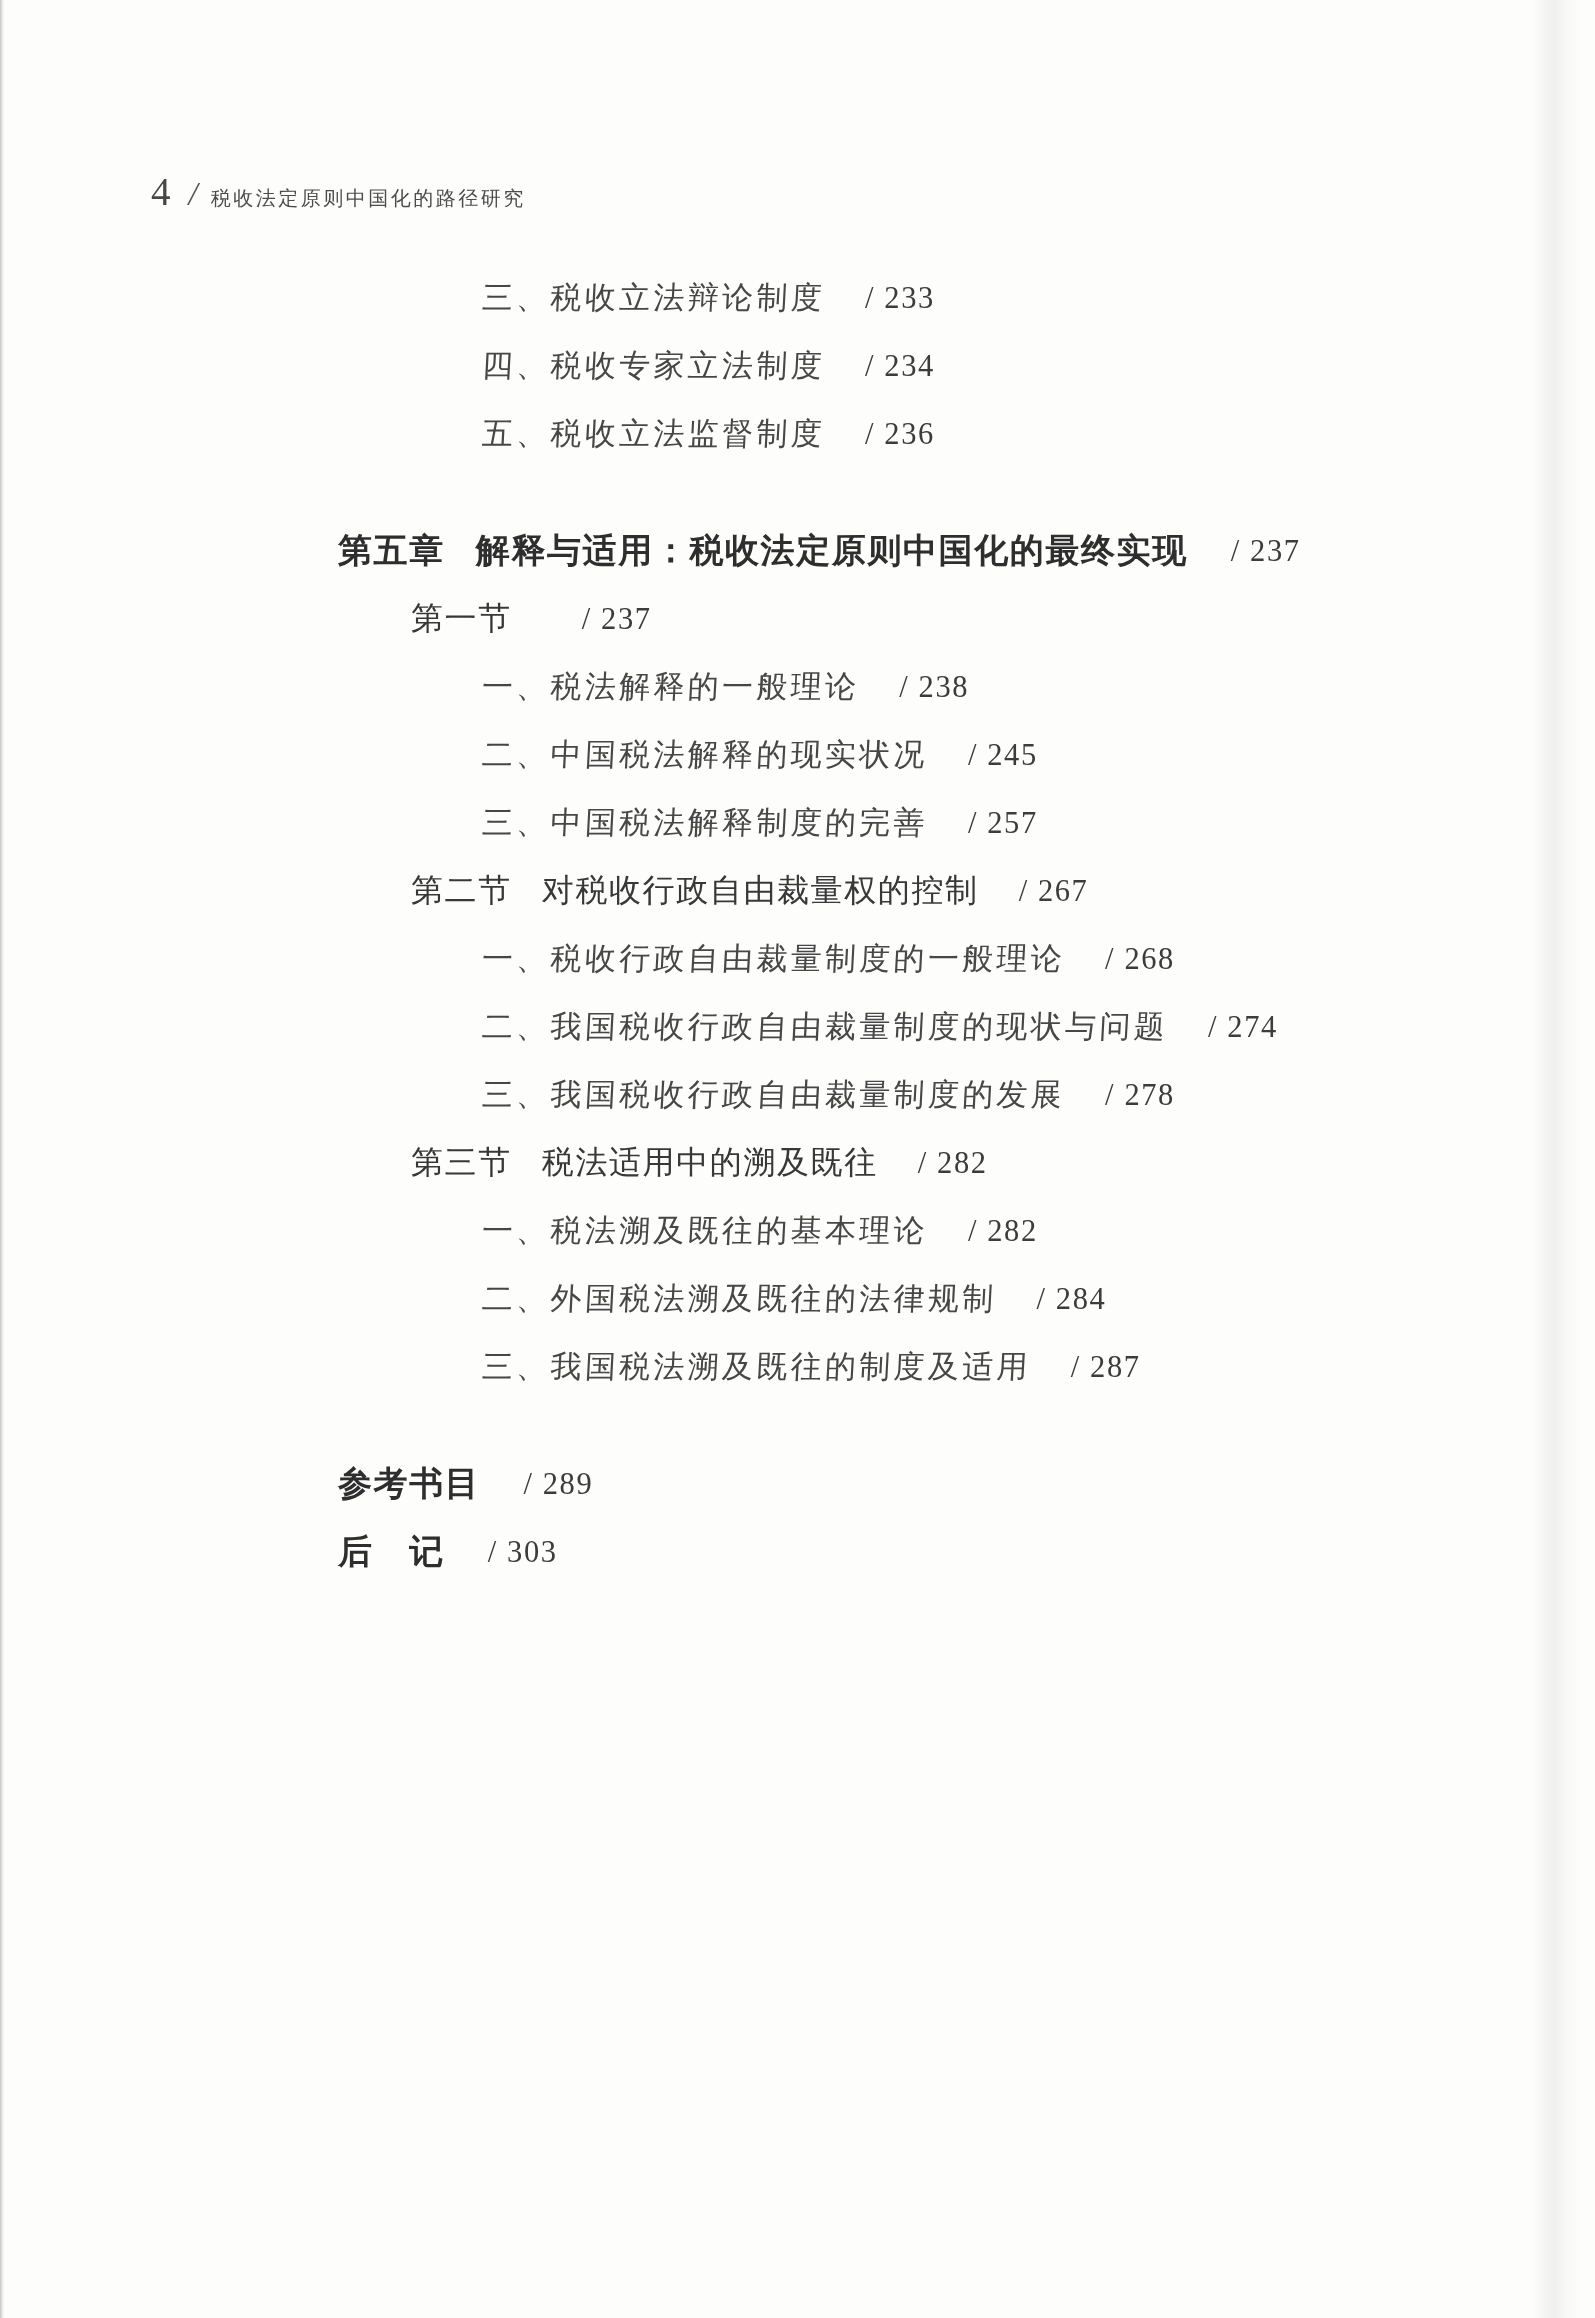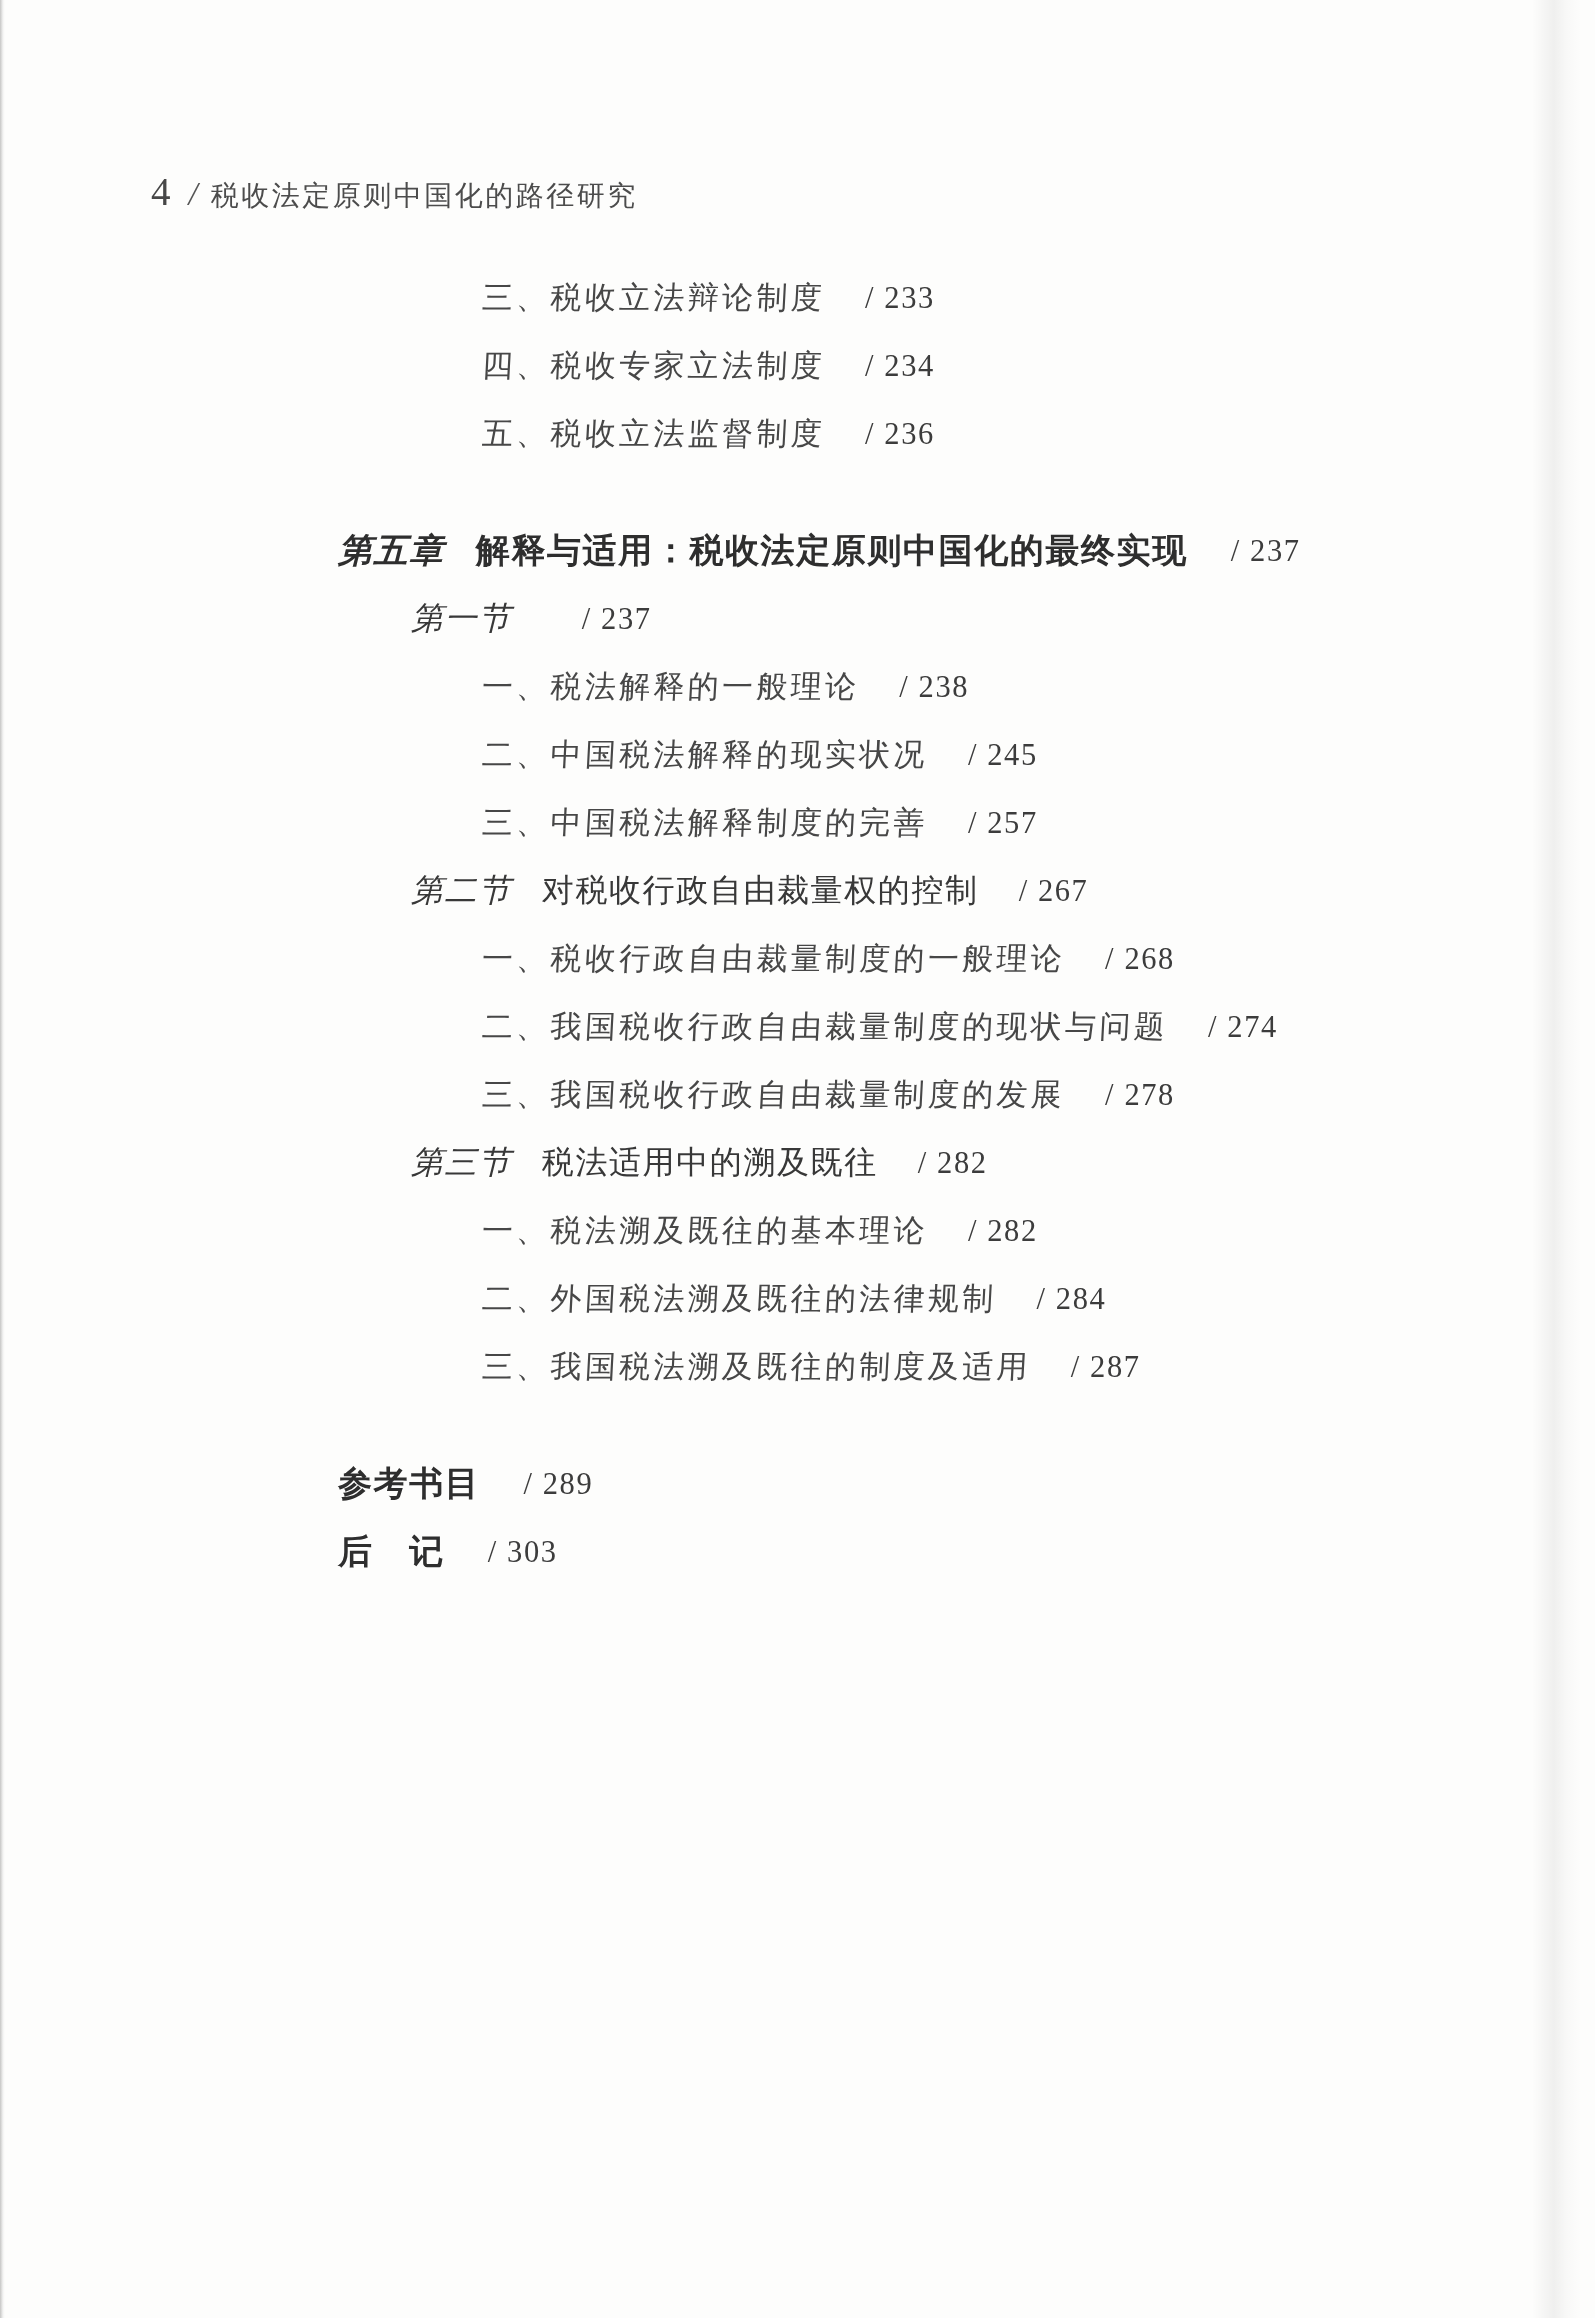--- a/index.html
+++ b/index.html
@@ -44,21 +44,21 @@
     color: #474747;
   }
   .head-slash {
     font-family: "Liberation Serif", serif;
     font-size: 33px;
     font-style: italic;
     color: #555;
     margin: 0 13px 0 18px;
   }
   .head-title {
-    font-size: 28px;
+    font-size: 20px;
     letter-spacing: 2.5px;
     color: #4c4c4c;
   }
   
   .toc {
     position: absolute;
     top: 264px;
     left: 338px;
     width: 1154px;
   }
@@ -66,21 +66,20 @@
     height: 68px;
     display: flex;
     align-items: center;
     white-space: nowrap;
   }
   .row.gap-lg { margin-top: 49px; }
   .row.sub { padding-left: 144px; }
   .row.section { padding-left: 73px; text-align: center; }
   .label {
     flex: 0 0 auto;
-    font-style: italic;
   }
   .chapter .label,
   .chapter .title,
   .backmatter .title {
     font-family: "Liberation Sans", sans-serif;
     font-weight: 700;
     font-size: 34px;
     letter-spacing: 1.6px;
     color: #2e2e2e;
   }

